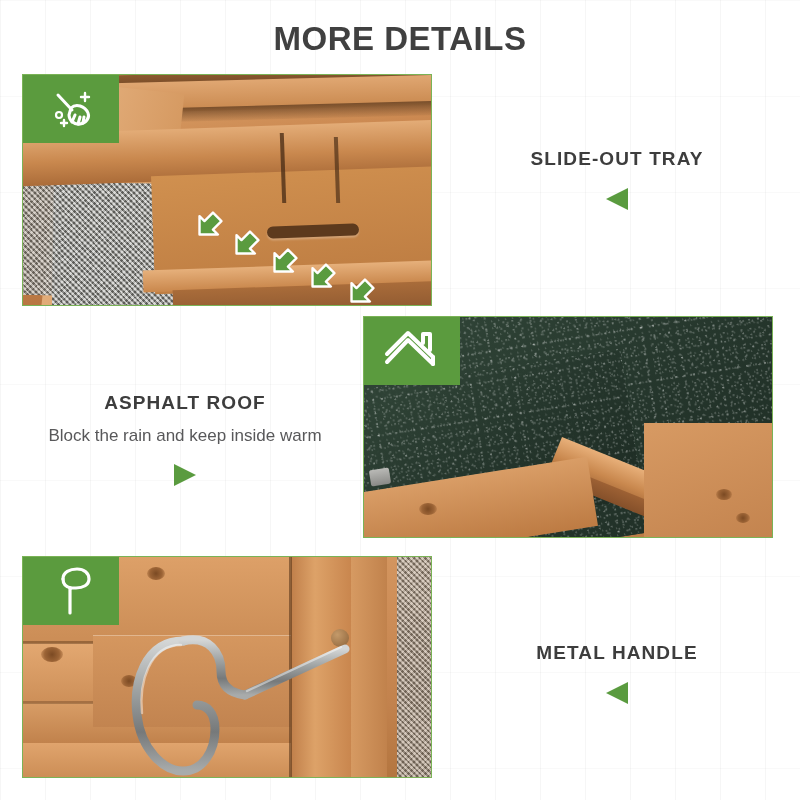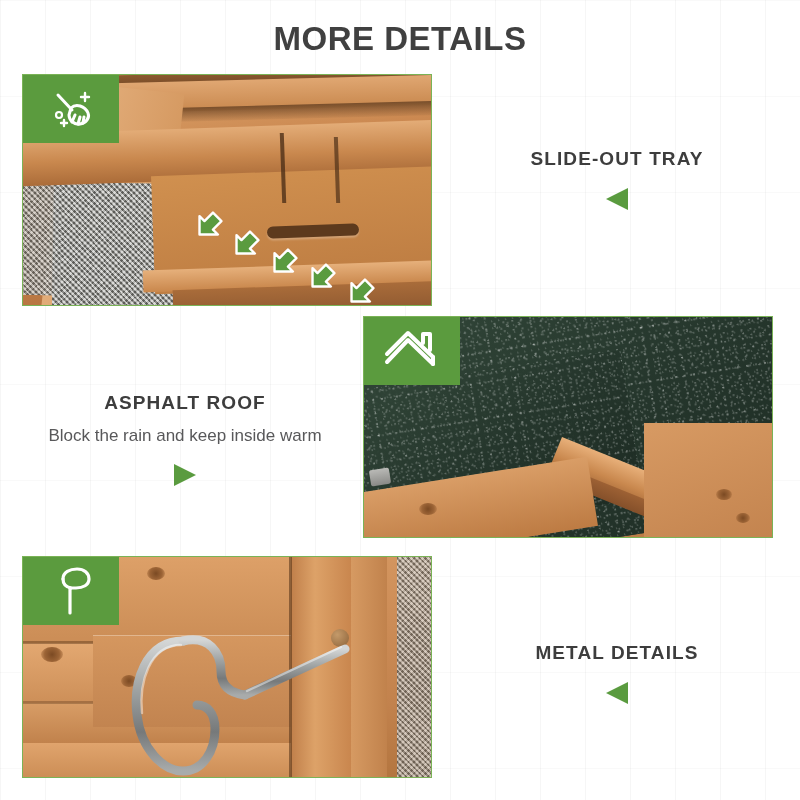--- a/index.html
+++ b/index.html
@@ -315,15 +315,15 @@
           <path d="M14 14 C14 7 21 4 28 4 C35 4 40 8 40 14 C40 20 34 23 27 23 L21 23"></path>
           <path d="M14 14 C14 19 17 22 22 23"></path>
           <path d="M21 23 L21 48"></path>
         </g>
       </svg>
     </span>
   </div>
 </div>
 
 <div class="txt-block" style="left:452px;top:642px;width:330px;">
-  <div class="txt-head">METAL DETAILS</div>
+  <div class="txt-head">METAL HANDLE</div>
   <div class="tri tri-left"></div>
 </div>
 
 </body></html>

